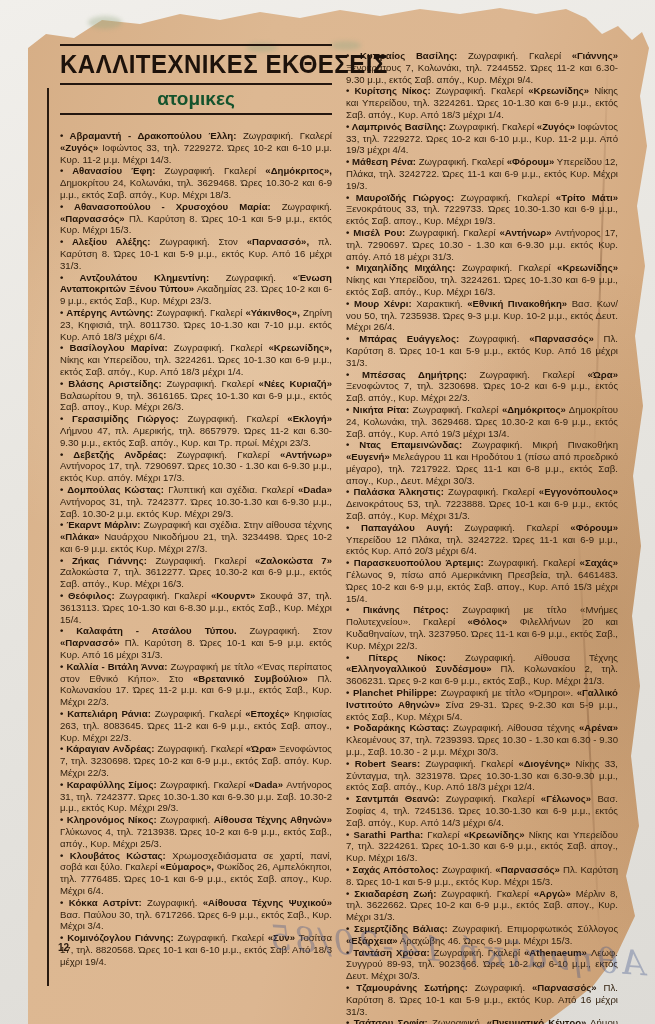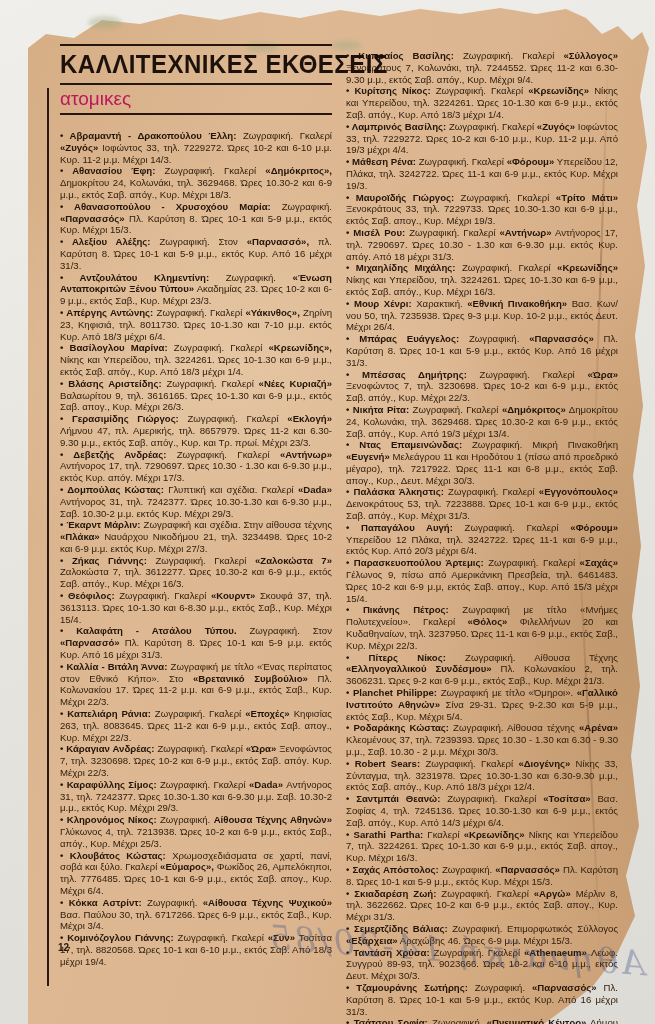--- a/index.html
+++ b/index.html
@@ -43,21 +43,21 @@
   .col { width:272px; }
 
   .header { margin-bottom:15px; }
   .rule { border-top:2.5px solid #241710; margin:0; }
   .rule.thin { border-top-width:2px; }
   h1 {
     margin:5px 0 4px 0; text-align:center;
     font-size:24px; font-weight:bold; color:#1d120b; letter-spacing:0.5px;
     transform:scaleY(1.05); white-space:nowrap;
   }
-  h2 { margin:3px 0 3px 0; text-align:left; font-size:19px; font-weight:normal; color:#be185d; }
+  h2 { margin:3px 0 3px 0; text-align:center; font-size:19px; font-weight:bold; color:#14532d; }
 
   .entries { margin-top:6px; }
   .entry {
     margin:0; font-size:9.6px; line-height:11.8px; text-align:justify;
     color:#32210f; text-justify:inter-word;
   }
   .entry b { color:#241509; }
   .entry .bullet { font-weight:bold; color:#241509; }
 
   .pageno { position:absolute; left:58px; top:942px; font-size:10px; font-weight:bold; color:#2b1a0e; }
@@ -116,41 +116,41 @@
             <p class="entry"><span class="bullet">• </span><b>Καραφύλλης Σίμος:</b><span> Ζωγραφική. Γκαλερί </span><b>«Dada»</b><span> Αντήνορος 31, τηλ. 7242377. Ώρες 10.30-1.30 και 6-9.30 μ.μ. Σαβ. 10.30-2 μ.μ., εκτός Κυρ. Μέχρι 29/3.</span></p>
             <p class="entry"><span class="bullet">• </span><b>Κληρονόμος Νίκος:</b><span> Ζωγραφική. </span><b>Αίθουσα Τέχνης Αθηνών»</b><span> Γλύκωνος 4, τηλ. 7213938. Ώρες 10-2 και 6-9 μ.μ., εκτός Σαβ., απόγ., Κυρ. Μέχρι 25/3.</span></p>
             <p class="entry"><span class="bullet">• </span><b>Κλουβάτος Κώστας:</b><span> Χρωμοσχεδιάσματα σε χαρτί, πανί, σοβά και ξύλο. Γκαλερί </span><b>«Εύμαρος»,</b><span> Φωκίδος 26, Αμπελόκηποι, τηλ. 7776485. Ώρες 10-1 και 6-9 μ.μ., εκτός Σαβ. απογ., Κυρ. Μέχρι 6/4.</span></p>
             <p class="entry"><span class="bullet">• </span><b>Κόκκα Αστρίντ:</b><span> Ζωγραφική. </span><b>«Αίθουσα Τέχνης Ψυχικού»</b><span> Βασ. Παύλου 30, τηλ. 6717266. Ώρες 6-9 μ.μ., εκτός Σαβ., Κυρ. Μέχρι 3/4.</span></p>
             <p class="entry"><span class="bullet">• </span><b>Κομινόζογλου Γιάννης:</b><span> Ζωγραφική. Γκαλερί </span><b>«Συν»</b><span> Τοσίτσα 17, τηλ. 8820568. Ώρες 10-1 και 6-10 μ.μ., εκτός Σαβ. Από 18/3 μέχρι 19/4.</span></p>
           </div>
       </div>
 
       <div class="col right">
         <div class="entries" id="col-right">
-            <p class="entry"><span class="bullet">• </span><b>Κυπραίος Βασίλης:</b><span> Ζωγραφική. Γκαλερί </span><b>«Σύλλογος»</b><span> Ξενοκράτους 7, Κολωνάκι, τηλ. 7244552. Ώρες 11-2 και 6.30-9.30 μ.μ., εκτός Σαβ. απόγ., Κυρ. Μέχρι 9/4.</span></p>
+            <p class="entry"><span class="bullet">• </span><b>Κυπραίος Βασίλης:</b><span> Ζωγραφική. Γκαλερί </span><b>«Γιάννης»</b><span> Ξενοκράτους 7, Κολωνάκι, τηλ. 7244552. Ώρες 11-2 και 6.30-9.30 μ.μ., εκτός Σαβ. απόγ., Κυρ. Μέχρι 9/4.</span></p>
             <p class="entry"><span class="bullet">• </span><b>Κυρίτσης Νίκος:</b><span> Ζωγραφική. Γκαλερί </span><b>«Κρεωνίδης»</b><span> Νίκης και Υπερείδου, τηλ. 3224261. Ώρες 10-1.30 και 6-9 μ.μ., εκτός Σαβ. απόγ., Κυρ. Από 18/3 μέχρι 1/4.</span></p>
             <p class="entry"><span class="bullet">• </span><b>Λαμπρινός Βασίλης:</b><span> Ζωγραφική. Γκαλερί </span><b>«Ζυγός»</b><span> Ιοφώντος 33, τηλ. 7229272. Ώρες 10-2 και 6-10 μ.μ., Κυρ. 11-2 μ.μ. Από 19/3 μέχρι 4/4.</span></p>
             <p class="entry"><span class="bullet">• </span><b>Μάθεση Ρένα:</b><span> Ζωγραφική. Γκαλερί </span><b>«Φόρουμ»</b><span> Υπερείδου 12, Πλάκα, τηλ. 3242722. Ώρες 11-1 και 6-9 μ.μ., εκτός Κυρ. Μέχρι 19/3.</span></p>
             <p class="entry"><span class="bullet">• </span><b>Μαυροϊδής Γιώργος:</b><span> Ζωγραφική. Γκαλερί </span><b>«Τρίτο Μάτι»</b><span> Ξενοκράτους 33, τηλ. 7229733. Ώρες 10.30-1.30 και 6-9 μ.μ., εκτός Σαβ. απογ., Κυρ. Μέχρι 19/3.</span></p>
             <p class="entry"><span class="bullet">• </span><b>Μισέλ Ρου:</b><span> Ζωγραφική. Γκαλερί </span><b>«Αντήνωρ»</b><span> Αντήνορος 17, τηλ. 7290697. Ώρες 10.30 - 1.30 και 6-9.30 μ.μ. εκτός Κυρ. απόγ. Από 18 μέχρι 31/3.</span></p>
             <p class="entry"><span class="bullet">• </span><b>Μιχαηλίδης Μιχάλης:</b><span> Ζωγραφική. Γκαλερί </span><b>«Κρεωνίδης»</b><span> Νίκης και Υπερείδου, τηλ. 3224261. Ώρες 10-1.30 και 6-9 μ.μ., εκτός Σαβ. απόγ., Κυρ. Μέχρι 16/3.</span></p>
             <p class="entry"><span class="bullet">• </span><b>Μουρ Χένρι:</b><span> Χαρακτική. </span><b>«Εθνική Πινακοθήκη»</b><span> Βασ. Κων/νου 50, τηλ. 7235938. Ώρες 9-3 μ.μ. Κυρ. 10-2 μ.μ., εκτός Δευτ. Μέχρι 26/4.</span></p>
             <p class="entry"><span class="bullet">• </span><b>Μπάρας Ευάγγελος:</b><span> Ζωγραφική. </span><b>«Παρνασσός»</b><span> Πλ. Καρύτση 8. Ώρες 10-1 και 5-9 μ.μ., εκτός Κυρ. Από 16 μέχρι 31/3.</span></p>
             <p class="entry"><span class="bullet">• </span><b>Μπέσσας Δημήτρης:</b><span> Ζωγραφική. Γκαλερί </span><b>«Ώρα»</b><span> Ξενοφώντος 7, τηλ. 3230698. Ώρες 10-2 και 6-9 μ.μ., εκτός Σαβ. απόγ., Κυρ. Μέχρι 22/3.</span></p>
             <p class="entry"><span class="bullet">• </span><b>Νικήτα Ρίτα:</b><span> Ζωγραφική. Γκαλερί </span><b>«Δημόκριτος»</b><span> Δημοκρίτου 24, Κολωνάκι, τηλ. 3629468. Ώρες 10.30-2 και 6-9 μ.μ., εκτός Σαβ. απόγ., Κυρ. Από 19/3 μέχρι 13/4.</span></p>
             <p class="entry"><span class="bullet">• </span><b>Ντας Επαμεινώνδας:</b><span> Ζωγραφική. Μικρή Πινακοθήκη </span><b>«Ευγενή»</b><span> Μελεάγρου 11 και Ηροδότου 1 (πίσω από προεδρικό μέγαρο), τηλ. 7217922. Ώρες 11-1 και 6-8 μ.μ., εκτός Σαβ. απογ., Κυρ., Δευτ. Μέχρι 30/3.</span></p>
             <p class="entry"><span class="bullet">• </span><b>Παλάσκα Άλκηστις:</b><span> Ζωγραφική. Γκαλερί </span><b>«Εγγονόπουλος»</b><span> Δεινοκράτους 53, τηλ. 7223888. Ώρες 10-1 και 6-9 μ.μ., εκτός Σαβ. απόγ., Κυρ. Μέχρι 31/3.</span></p>
             <p class="entry"><span class="bullet">• </span><b>Παπαγάλου Αυγή:</b><span> Ζωγραφική. Γκαλερί </span><b>«Φόρουμ»</b><span> Υπερείδου 12 Πλάκα, τηλ. 3242722. Ώρες 11-1 και 6-9 μ.μ., εκτός Κυρ. Από 20/3 μέχρι 6/4.</span></p>
             <p class="entry"><span class="bullet">• </span><b>Παρασκευοπούλου Άρτεμις:</b><span> Ζωγραφική. Γκαλερί </span><b>«Σαχάς»</b><span> Γέλωνος 9, πίσω από Αμερικάνικη Πρεσβεία, τηλ. 6461483. Ώρες 10-2 και 6-9 μ.μ, εκτός Σαβ. απογ., Κυρ. Από 15/3 μέχρι 15/4.</span></p>
             <p class="entry"><span class="bullet">• </span><b>Πικάνης Πέτρος:</b><span> Ζωγραφική με τίτλο «Μνήμες Πολυτεχνείου». Γκαλερί </span><b>«Θόλος»</b><span> Φιλελλήνων 20 και Κυδαθηναίων, τηλ. 3237950. Ώρες 11-1 και 6-9 μ.μ., εκτός Σαβ., Κυρ. Μέχρι 22/3.</span></p>
             <p class="entry"><span class="bullet">• </span><b>Πίτερς Νίκος:</b><span> Ζωγραφική. Αίθουσα Τέχνης </span><b>«Ελληνογαλλικού Συνδέσμου»</b><span> Πλ. Κολωνακίου 2, τηλ. 3606231. Ώρες 9-2 και 6-9 μ.μ., εκτός Σαβ., Κυρ. Μέχρι 21/3.</span></p>
             <p class="entry"><span class="bullet">• </span><b>Planchet Philippe:</b><span> Ζωγραφική με τίτλο «Όμηροι». </span><b>«Γαλλικό Ινστιτούτο Αθηνών»</b><span> Σίνα 29-31. Ώρες 9-2.30 και 5-9 μ.μ., εκτός Σαβ., Κυρ. Μέχρι 5/4.</span></p>
             <p class="entry"><span class="bullet">• </span><b>Ροδαράκης Κώστας:</b><span> Ζωγραφική. Αίθουσα τέχνης </span><b>«Αρένα»</b><span> Κλεομένους 37, τηλ. 7239393. Ώρες 10.30 - 1.30 και 6.30 - 9.30 μ.μ., Σαβ. 10.30 - 2 μ.μ. Μέχρι 30/3.</span></p>
             <p class="entry"><span class="bullet">• </span><b>Robert Sears:</b><span> Ζωγραφική. Γκαλερί </span><b>«Διογένης»</b><span> Νίκης 33, Σύνταγμα, τηλ. 3231978. Ώρες 10.30-1.30 και 6.30-9.30 μ.μ., εκτός Σαβ. απόγ., Κυρ. Από 18/3 μέχρι 12/4.</span></p>
-            <p class="entry"><span class="bullet">• </span><b>Σαντμπάι Θεανώ:</b><span> Ζωγραφική. Γκαλερί </span><b>«Τοσίτσα»</b><span> Βασ. Σοφίας 4, τηλ. 7245136. Ώρες 10.30-1.30 και 6-9 μ.μ., εκτός Σαβ. απόγ., Κυρ. Από 14/3 μέχρι 6/4.</span></p>
+            <p class="entry"><span class="bullet">• </span><b>Σαντμπάι Θεανώ:</b><span> Ζωγραφική. Γκαλερί </span><b>«Γέλωνος»</b><span> Βασ. Σοφίας 4, τηλ. 7245136. Ώρες 10.30-1.30 και 6-9 μ.μ., εκτός Σαβ. απόγ., Κυρ. Από 14/3 μέχρι 6/4.</span></p>
             <p class="entry"><span class="bullet">• </span><b>Sarathi Partha:</b><span> Γκαλερί </span><b>«Κρεωνίδης»</b><span> Νίκης και Υπερείδου 7, τηλ. 3224261. Ώρες 10-1.30 και 6-9 μ.μ., εκτός Σαβ. απογ., Κυρ. Μέχρι 16/3.</span></p>
             <p class="entry"><span class="bullet">• </span><b>Σαχάς Απόστολος:</b><span> Ζωγραφική. </span><b>«Παρνασσός»</b><span> Πλ. Καρύτση 8. Ώρες 10-1 και 5-9 μ.μ., εκτός Κυρ. Μέχρι 15/3.</span></p>
             <p class="entry"><span class="bullet">• </span><b>Σκιαδαρέση Ζωή:</b><span> Ζωγραφική. Γκαλερί </span><b>«Αργώ»</b><span> Μέρλιν 8, τηλ. 3622662. Ώρες 10-2 και 6-9 μ.μ., εκτός Σαβ. απογ., Κυρ. Μέχρι 31/3.</span></p>
             <p class="entry"><span class="bullet">• </span><b>Σεμερτζίδης Βάλιας:</b><span> Ζωγραφική. Επιμορφωτικός Σύλλογος </span><b>«Εξάρχεια»</b><span> Αραχώβης 46. Ώρες 6-9 μ.μ. Μέχρι 15/3.</span></p>
             <p class="entry"><span class="bullet">• </span><b>Ταντάση Χρύσα:</b><span> Ζωγραφική. Γκαλερί </span><b>«Athenaeum»</b><span> Λεωφ. Συγγρού 89-93, τηλ. 9023666. Ώρες 10-2 και 6-10 μ.μ., εκτός Δευτ. Μέχρι 30/3.</span></p>
             <p class="entry"><span class="bullet">• </span><b>Τζαμουράνης Σωτήρης:</b><span> Ζωγραφική. </span><b>«Παρνασσός»</b><span> Πλ. Καρύτση 8. Ώρες 10-1 και 5-9 μ.μ., εκτός Κυρ. Από 16 μέχρι 31/3.</span></p>
             <p class="entry"><span class="bullet">• </span><b>Τσάτσου Σοφία:</b><span> Ζωγραφική. </span><b>«Πνευματικό Κέντρο»</b><span> Δήμου Αθηναίων, Ακαδημίας 50. Ώρες 10-1 και 6-9 μ.μ., εκτός Κυρ. απόγ., Δευτ. Μέχρι 15/3.</span></p>
           </div>
       </div>
     </div>

